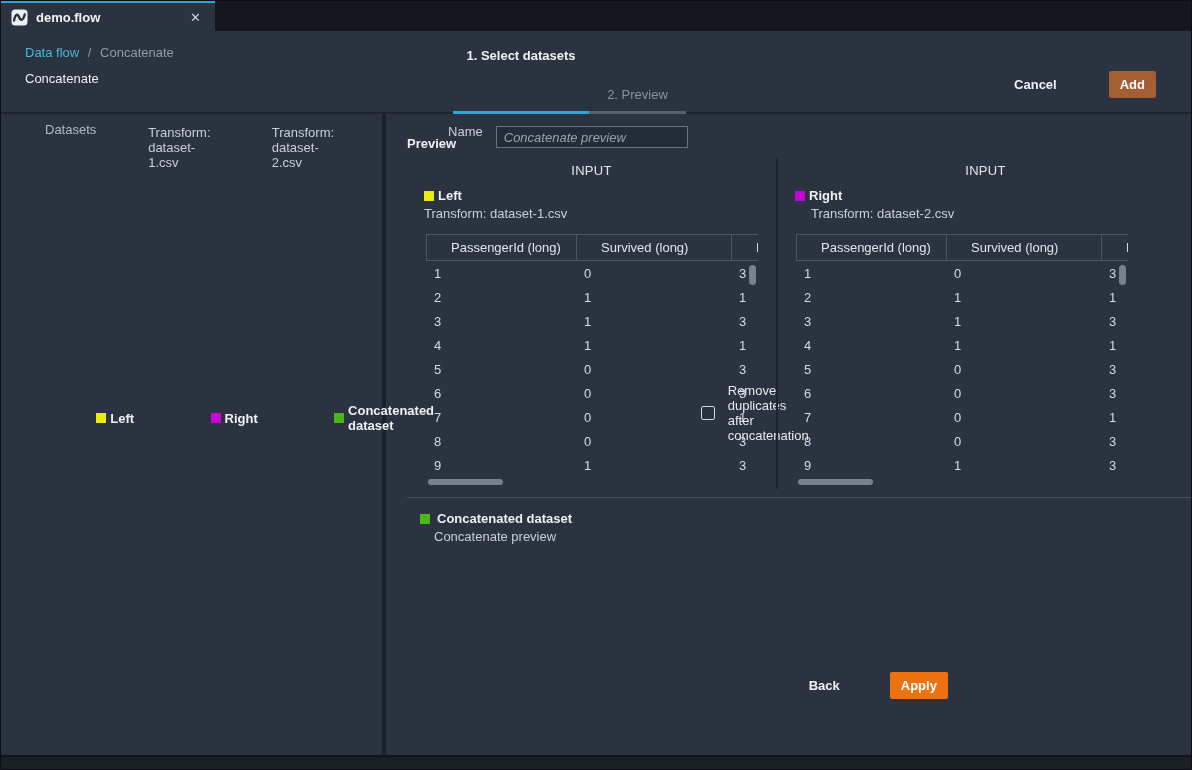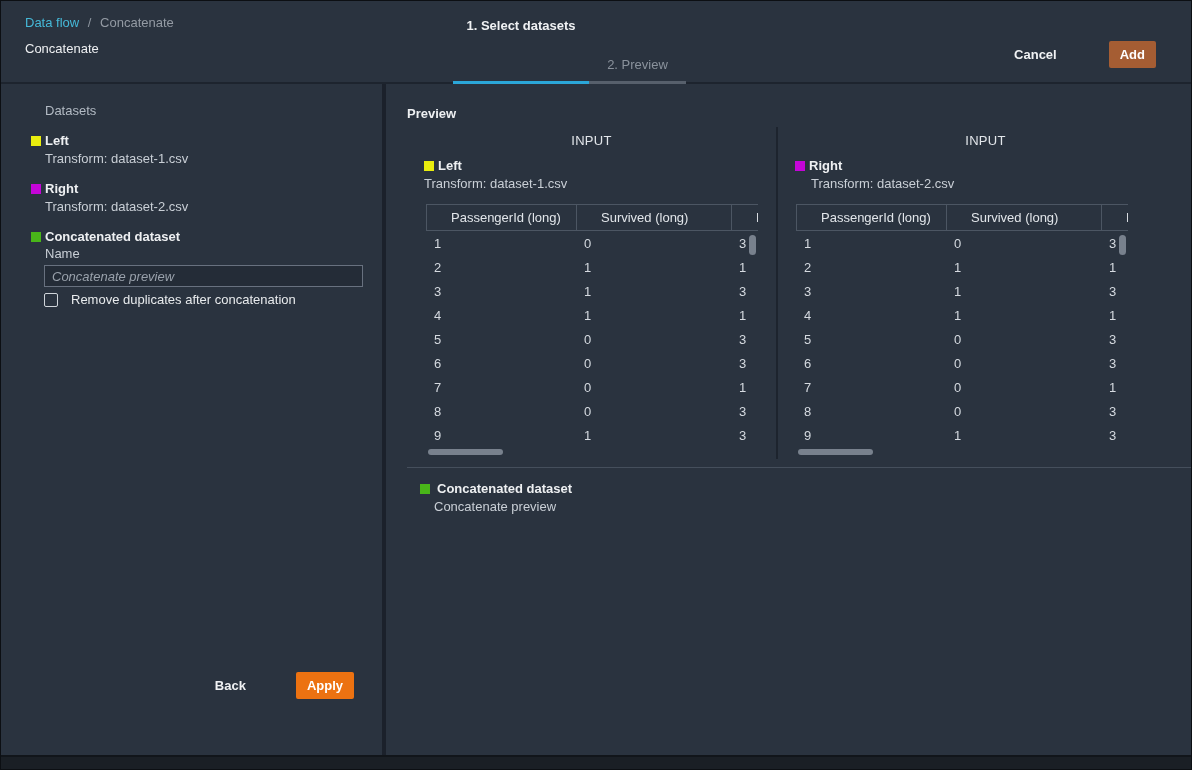--- a/index.html
+++ b/index.html
@@ -30,21 +30,21 @@
   .header-actions { position:absolute; right:35px; top:40px; display:flex; align-items:center; gap:24px; }
   .btn-text { font-weight:700; color:#f0f2f4; }
   .btn { border:none; border-radius:2px; color:#fff; font-weight:700; font-size:13px;
          padding:6px 11px; font-family:inherit;margin-left:28px; }
 
   
   .body-row { flex:1; display:flex; min-height:0; }
 
   
   .sidebar { width:385px; flex-shrink:0; border-right:4px solid #1b212b;
-             display:flex; flex-direction:column; padding:19px 0 56px 30px; }
+             display:flex; flex-direction:row; padding:8px 0 56px 30px; }
   .side-heading { color:#b3bbc4; margin-left:14px; }
   .ds-item { margin-top:15px; display:flex; align-items:center; }
   .swatch { width:10px; height:10px; flex-shrink:0; margin-right:4px; display:inline-block; }
   .ds-label { font-weight:700; color:#eef0f2; }
   .ds-sub { margin:3px 0 0 14px; color:#c9cfd6; }
   .name-label { margin:2px 0 0 14px; color:#c9cfd6; }
   .name-input { margin:4px 0 0 13px; width:319px; height:22px; background:#242c37;
                 border:1px solid #68717f; color:#e8ebed; padding:0 7px; font-size:13px;
                 font-family:inherit; }
   .name-input::placeholder { font-style:italic; color:#99a1ab; }
@@ -93,20 +93,32 @@
   .output-sub { margin:3px 0 0 27px; color:#c9cfd6; }
 
   
   .statusbar { height:14px; background:#1a1f25; border-top:2px solid #11151a; flex-shrink:0; }
 </style>
 </head>
 <body>
 
 <div class="window">
 
+  <div class="tabbar">
+    <div class="tab">
+      <span class="flow-icon">
+        <svg viewBox="0 0 17 17" width="17" height="17">
+          <rect x="0.5" y="0.5" width="16" height="16" rx="3.5" fill="#eceff1"></rect>
+          <path d="M3 11.5 C4.5 4.5, 6.8 4.5, 8.3 8.5 C9.6 12, 12 12, 13.8 5.5" stroke="#2a333f" stroke-width="2.4" fill="none" stroke-linecap="round"></path>
+        </svg>
+      </span>
+      <span class="tab-title">demo.flow</span>
+      <span class="tab-close">✕</span>
+    </div>
+  </div>
 
   <div class="page-header">
     <div class="crumbs">
       <span class="crumb-link">Data flow</span>
       <span class="crumb-sep">/</span>
       <span class="crumb-current">Concatenate</span>
     </div>
     <div class="page-title">Concatenate</div>
 
     <div class="step-tabs">

